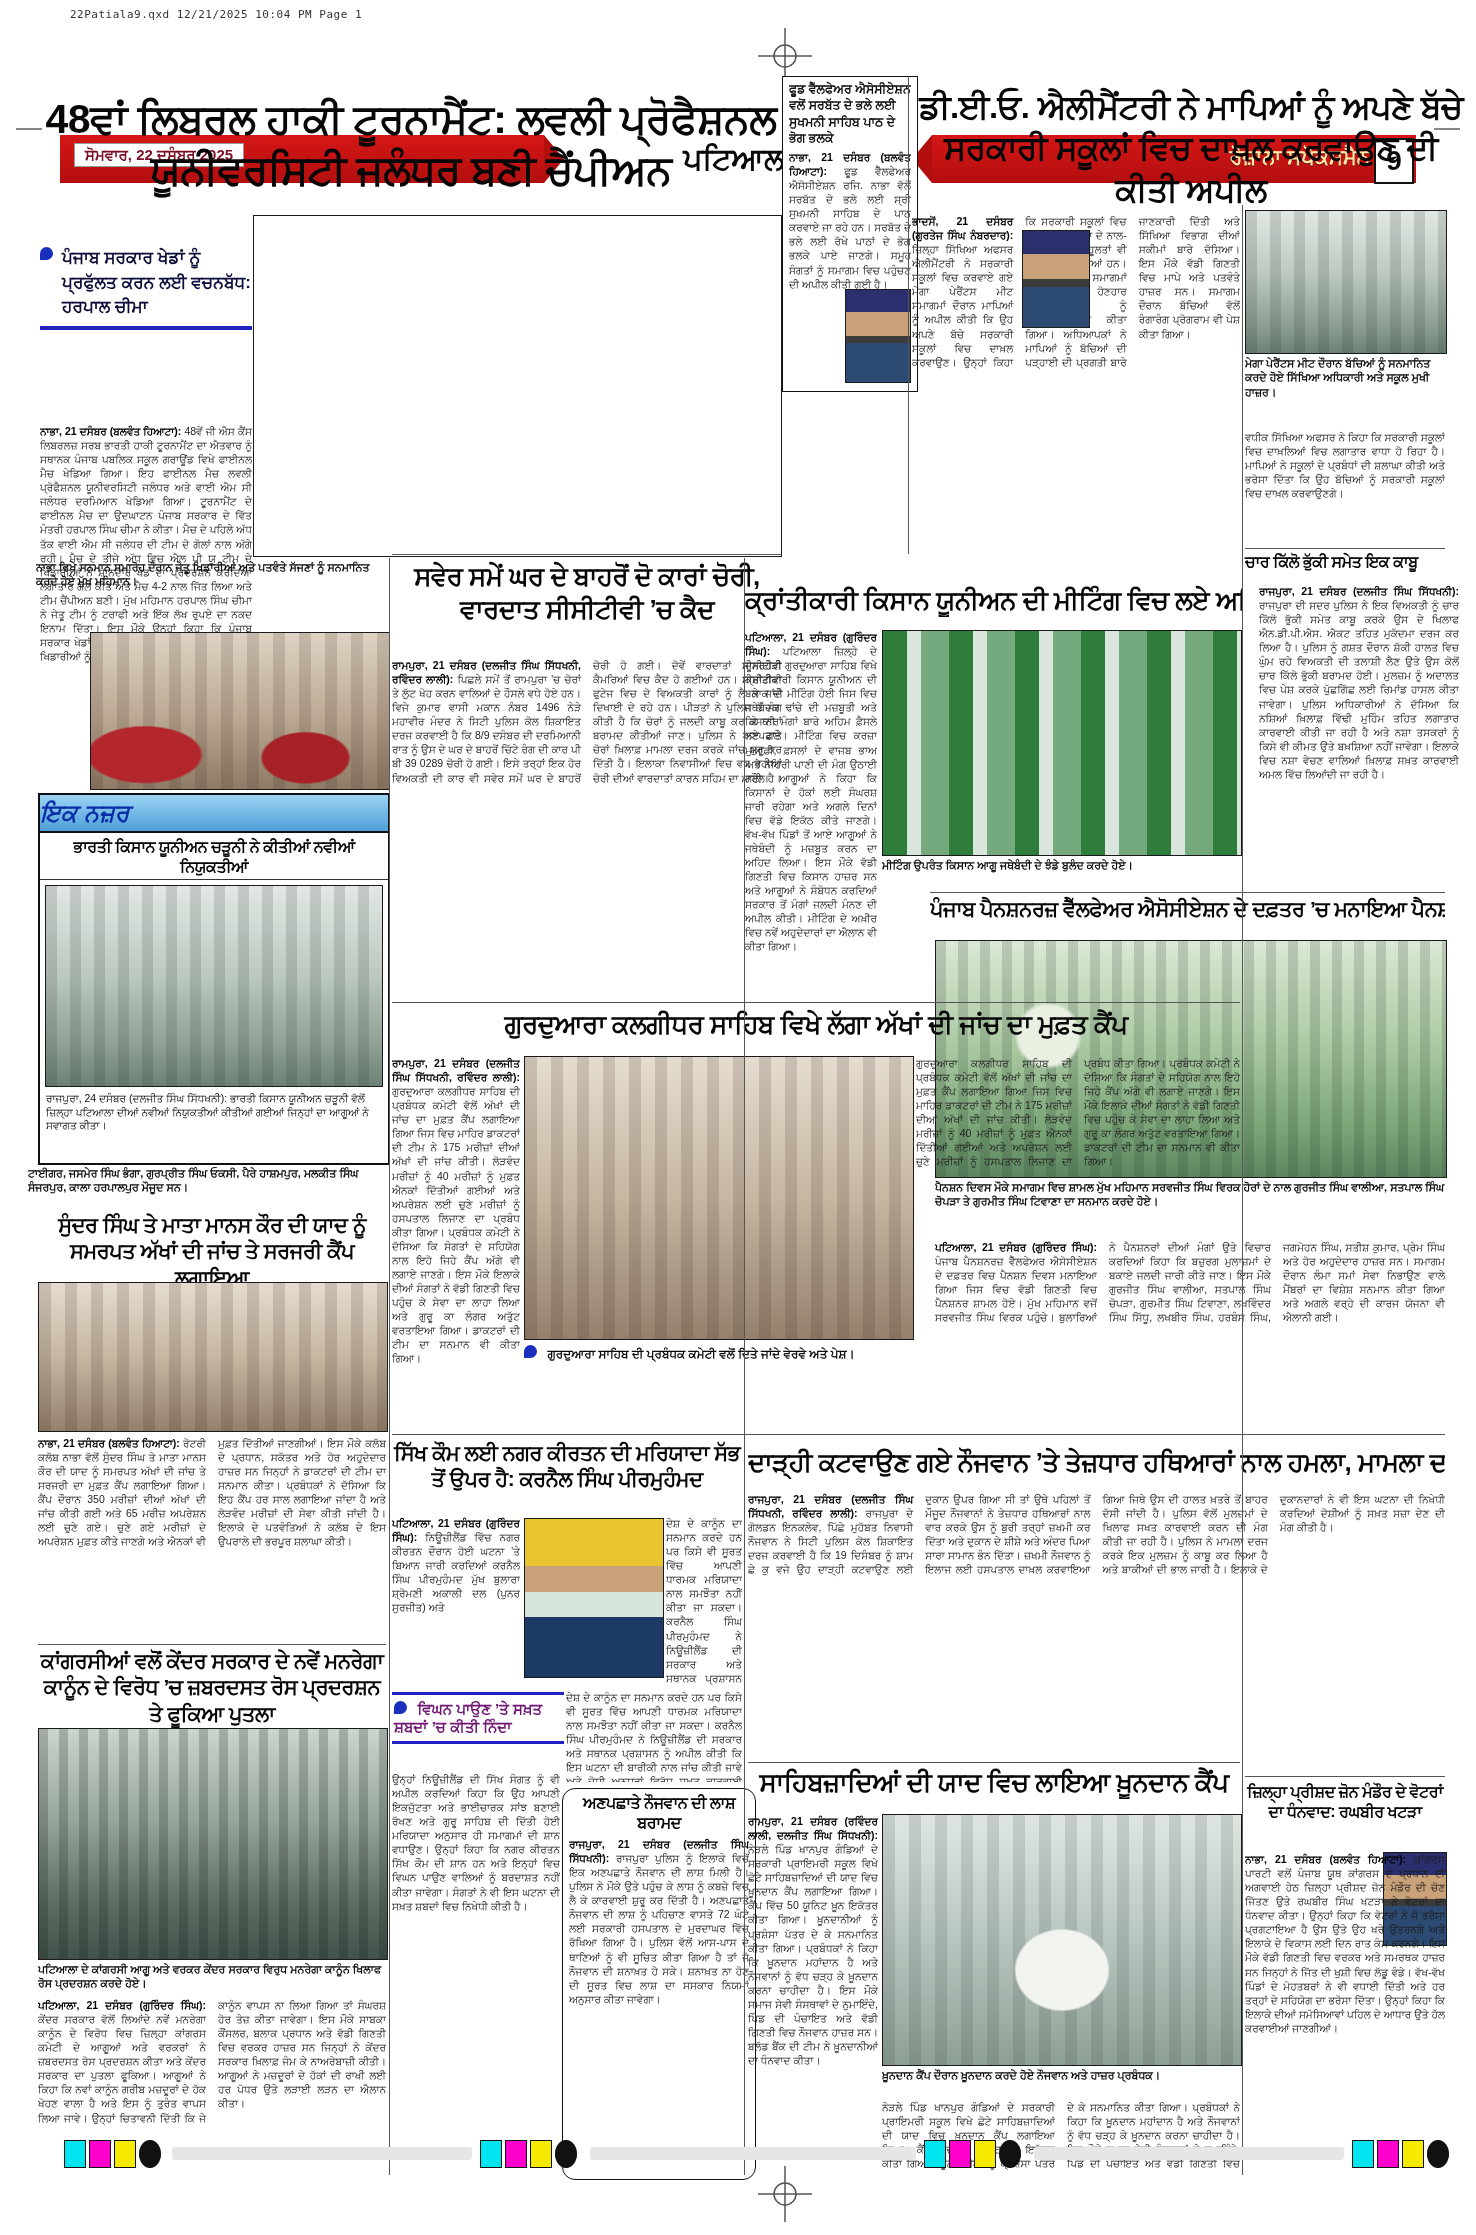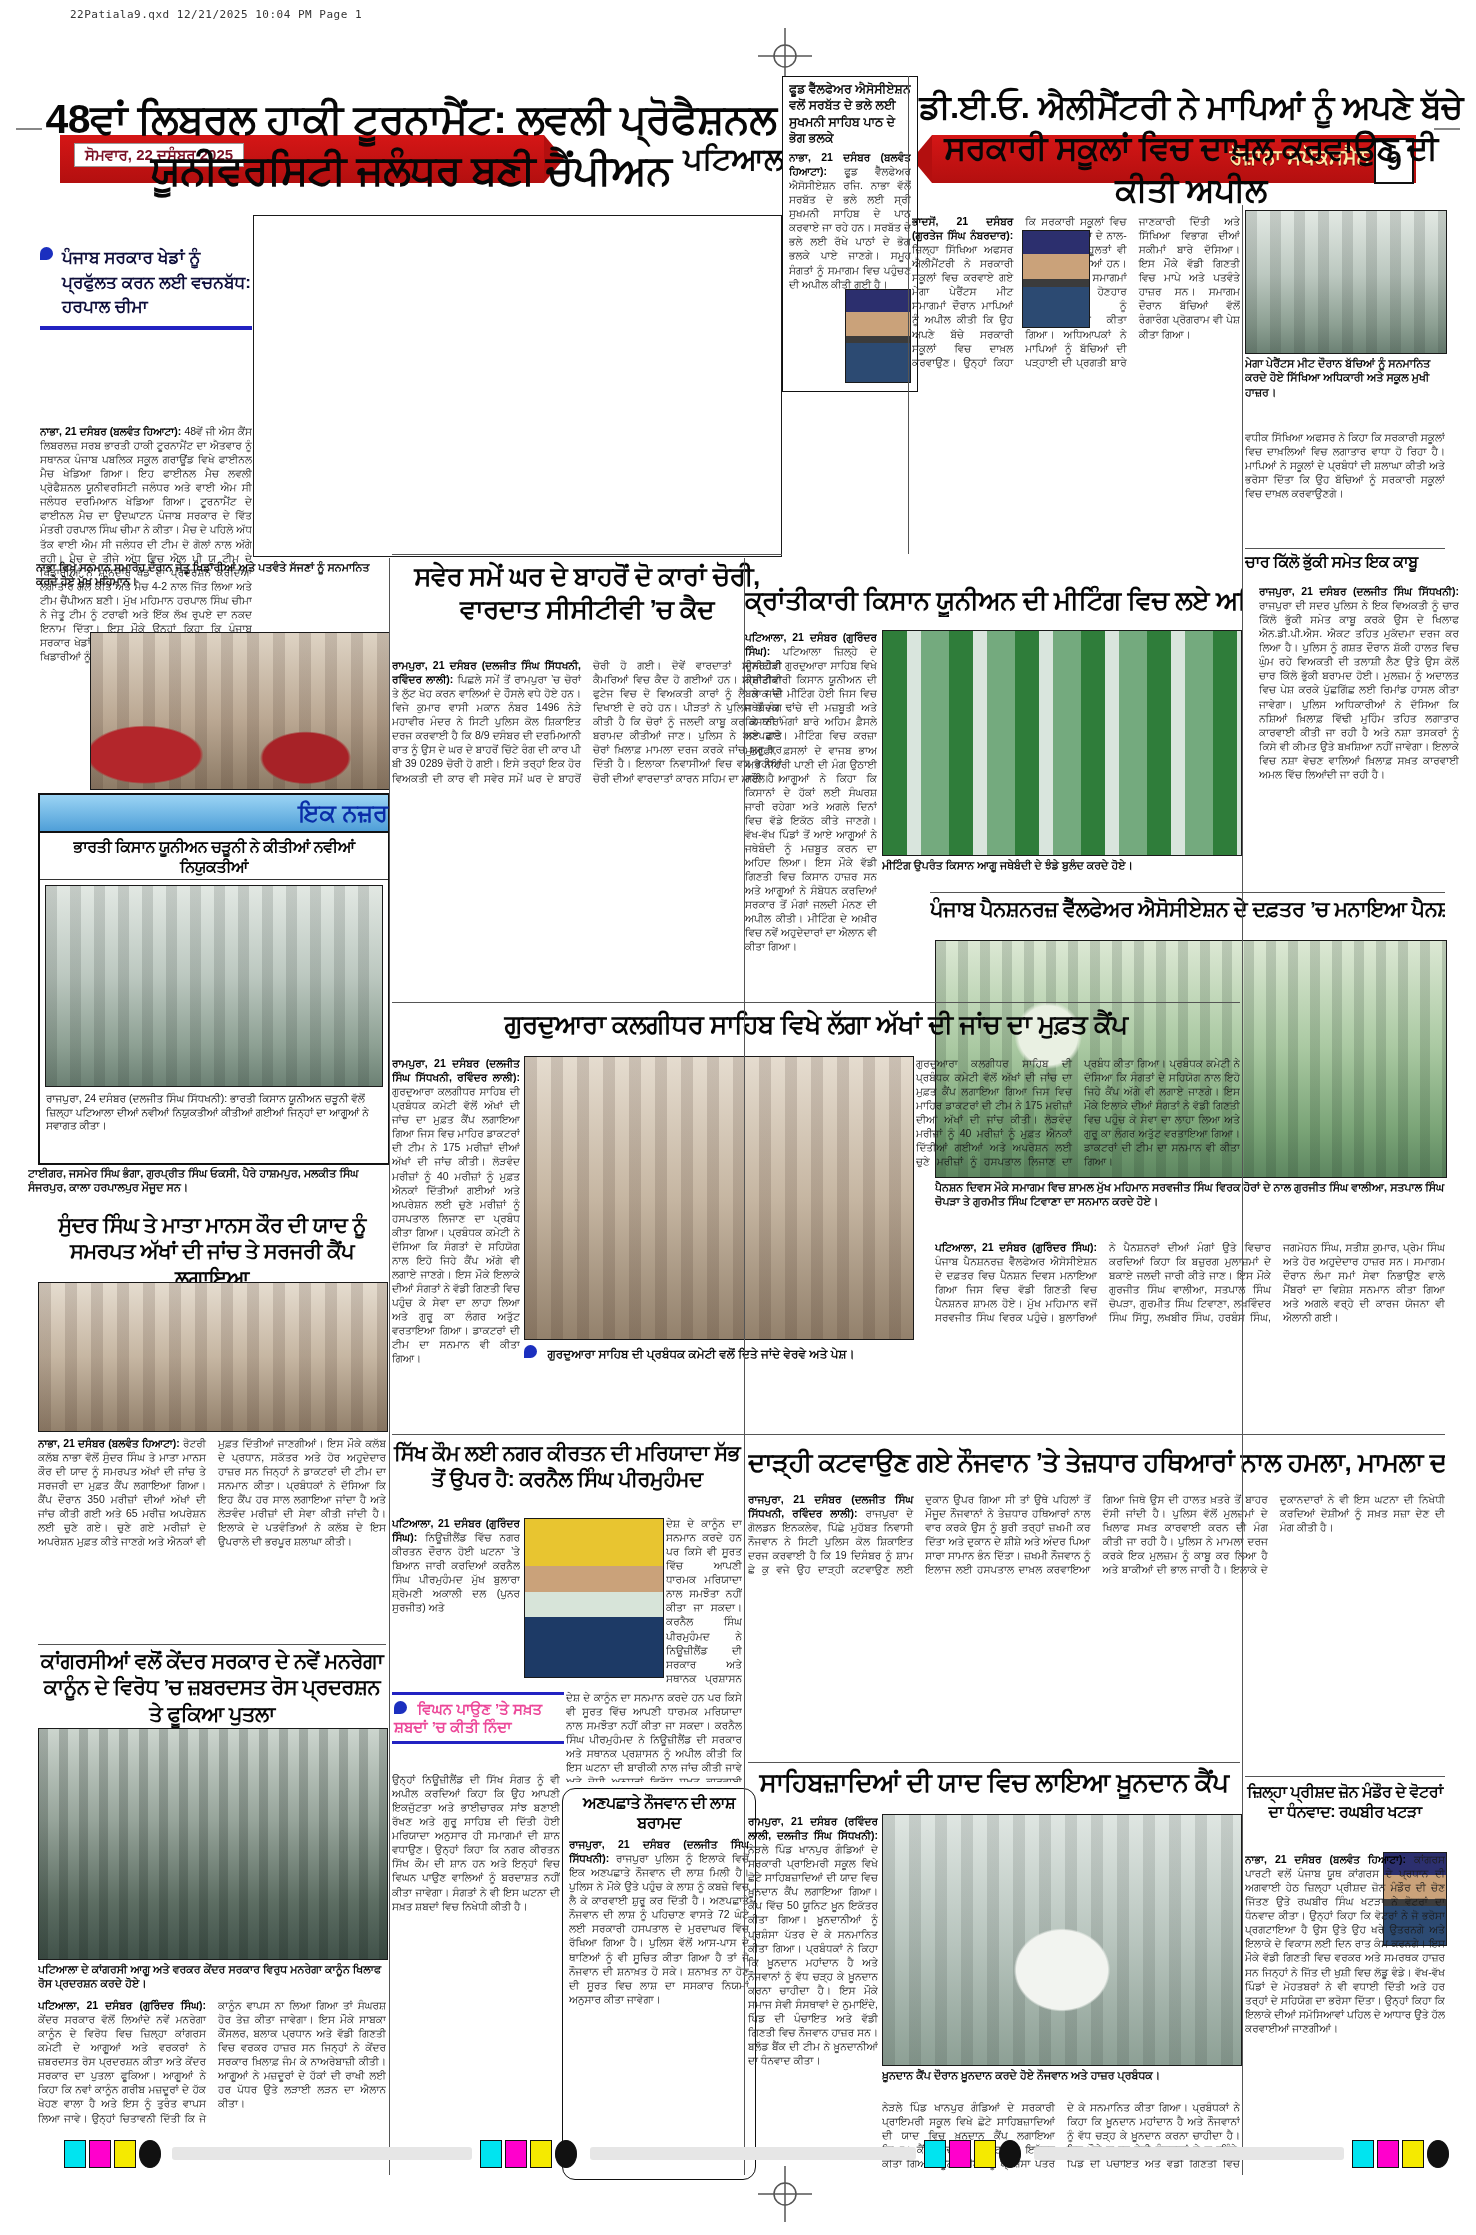--- a/index.html
+++ b/index.html
@@ -45,21 +45,21 @@
   .p-flags{background:repeating-linear-gradient(90deg,#2f7d3a 0 24px,#d9e5dd 24px 38px,#74aa7e 38px 66px),linear-gradient(#ccd6d0,#9fb3a6);}
   .p-protest{background:repeating-linear-gradient(90deg,rgba(20,30,25,.22) 0 9px,transparent 9px 20px),linear-gradient(180deg,#ccd5ce,#96a49a 40%,#5d6e63 75%,#41524a);}
   .p-crowdlight{background:repeating-linear-gradient(90deg,rgba(40,50,45,.16) 0 11px,transparent 11px 24px),linear-gradient(180deg,#e2e8e3,#bcc8c0 45%,#8da093 80%,#6c8174);}
   .p-blood{background:radial-gradient(ellipse at 50% 62%,#f2f4f0 0 18%,transparent 19%),repeating-linear-gradient(90deg,rgba(40,50,45,.14) 0 12px,transparent 12px 26px),linear-gradient(180deg,#dfe6e2,#b7c4bd 52%,#8da095);}
   .p-portrait{background:linear-gradient(180deg,#2c2f6e 0 24%,#caa27a 24% 50%,#3b3b3b 50% 58%,#2c4a72 58% 100%);}
   .p-portrait-y{background:linear-gradient(180deg,#e8c530 0 30%,#caa27a 30% 46%,#d7e4d9 46% 62%,#1d3a66 62% 100%);}
   .p-pension{background:radial-gradient(circle at 22% 40%,#e9f0e2 0 7%,transparent 8%),repeating-linear-gradient(90deg,rgba(35,55,40,.18) 0 10px,transparent 10px 22px),linear-gradient(180deg,#dce8d4,#aac9a2 45%,#7aa477 80%,#5d8660);}
   
   .iknazar-box{border:2px solid #111;background:#fff;}
   .iknazar-banner{background:linear-gradient(180deg,#9bd4f4,#4f9fd8);border-bottom:2px solid #111;
-     font-size:24px;font-weight:800;color:#0a2ea8;text-align:right;line-height:36px;}
+     font-size:24px;font-weight:800;color:#0a2ea8;text-align:left;line-height:36px;font-style:italic;}
   .rules{border-top:3px solid #2222c2;border-bottom:3px solid #2222c2;padding:5px 2px;}
   .boxed{border:1.5px solid #111;background:#fff;padding:4px 6px;}
   .vline{background:#555;width:1px;}
   .hline{background:#555;height:1px;}
   
   .cmyk{display:flex;gap:3px;align-items:center;}
   .sw{width:20px;height:26px;border:1.5px solid #111;}
   .sw.k{border-radius:50%;}
   .graybar{background:#e6e6e6;height:13px;border-radius:3px;}
   .cross{stroke:#555;stroke-width:1.5;fill:none;}
@@ -170,21 +170,21 @@
   <div class="abs body cols2" style="left:916px;top:1056px;width:324px;height:374px;">ਗੁਰਦੁਆਰਾ ਕਲਗੀਧਰ ਸਾਹਿਬ ਦੀ ਪ੍ਰਬੰਧਕ ਕਮੇਟੀ ਵੱਲੋਂ ਅੱਖਾਂ ਦੀ ਜਾਂਚ ਦਾ ਮੁਫ਼ਤ ਕੈਂਪ ਲਗਾਇਆ ਗਿਆ ਜਿਸ ਵਿਚ ਮਾਹਿਰ ਡਾਕਟਰਾਂ ਦੀ ਟੀਮ ਨੇ 175 ਮਰੀਜ਼ਾਂ ਦੀਆਂ ਅੱਖਾਂ ਦੀ ਜਾਂਚ ਕੀਤੀ। ਲੋੜਵੰਦ ਮਰੀਜ਼ਾਂ ਨੂੰ 40 ਮਰੀਜ਼ਾਂ ਨੂੰ ਮੁਫ਼ਤ ਐਨਕਾਂ ਦਿੱਤੀਆਂ ਗਈਆਂ ਅਤੇ ਅਪਰੇਸ਼ਨ ਲਈ ਚੁਣੇ ਮਰੀਜ਼ਾਂ ਨੂੰ ਹਸਪਤਾਲ ਲਿਜਾਣ ਦਾ ਪ੍ਰਬੰਧ ਕੀਤਾ ਗਿਆ। ਪ੍ਰਬੰਧਕ ਕਮੇਟੀ ਨੇ ਦੱਸਿਆ ਕਿ ਸੰਗਤਾਂ ਦੇ ਸਹਿਯੋਗ ਨਾਲ ਇਹੋ ਜਿਹੇ ਕੈਂਪ ਅੱਗੇ ਵੀ ਲਗਾਏ ਜਾਣਗੇ। ਇਸ ਮੌਕੇ ਇਲਾਕੇ ਦੀਆਂ ਸੰਗਤਾਂ ਨੇ ਵੱਡੀ ਗਿਣਤੀ ਵਿਚ ਪਹੁੰਚ ਕੇ ਸੇਵਾ ਦਾ ਲਾਹਾ ਲਿਆ ਅਤੇ ਗੁਰੂ ਕਾ ਲੰਗਰ ਅਤੁੱਟ ਵਰਤਾਇਆ ਗਿਆ। ਡਾਕਟਰਾਂ ਦੀ ਟੀਮ ਦਾ ਸਨਮਾਨ ਵੀ ਕੀਤਾ ਗਿਆ।</div>
 
   <div class="abs hl hl-sm" style="left:392px;top:1440px;width:350px;">ਸਿੱਖ ਕੌਮ ਲਈ ਨਗਰ ਕੀਰਤਨ ਦੀ ਮਰਿਯਾਦਾ ਸੱਭ ਤੋਂ ਉਪਰ ਹੈ: ਕਰਨੈਲ ਸਿੰਘ ਪੀਰਮੁਹੰਮਦ</div>
   <div class="abs body" style="left:392px;top:1516px;width:128px;height:170px;">
     <b>ਪਟਿਆਲਾ, 21 ਦਸੰਬਰ (ਗੁਰਿੰਦਰ ਸਿੰਘ):</b> <span>ਨਿਊਜ਼ੀਲੈਂਡ ਵਿੱਚ ਨਗਰ ਕੀਰਤਨ ਦੌਰਾਨ ਹੋਈ ਘਟਨਾ ’ਤੇ ਬਿਆਨ ਜਾਰੀ ਕਰਦਿਆਂ ਕਰਨੈਲ ਸਿੰਘ ਪੀਰਮੁਹੰਮਦ ਮੁੱਖ ਬੁਲਾਰਾ ਸ਼੍ਰੋਮਣੀ ਅਕਾਲੀ ਦਲ (ਪੁਨਰ ਸੁਰਜੀਤ) ਅਤੇ</span>
   </div>
   <div class="abs photo p-portrait-y" style="left:524px;top:1518px;width:138px;height:158px;"></div>
   <div class="abs body" style="left:666px;top:1516px;width:76px;height:170px;">ਦੇਸ਼ ਦੇ ਕਾਨੂੰਨ ਦਾ ਸਨਮਾਨ ਕਰਦੇ ਹਨ ਪਰ ਕਿਸੇ ਵੀ ਸੂਰਤ ਵਿੱਚ ਆਪਣੀ ਧਾਰਮਕ ਮਰਿਯਾਦਾ ਨਾਲ ਸਮਝੌਤਾ ਨਹੀਂ ਕੀਤਾ ਜਾ ਸਕਦਾ। ਕਰਨੈਲ ਸਿੰਘ ਪੀਰਮੁਹੰਮਦ ਨੇ ਨਿਊਜ਼ੀਲੈਂਡ ਦੀ ਸਰਕਾਰ ਅਤੇ ਸਥਾਨਕ ਪ੍ਰਸ਼ਾਸਨ ਨੂੰ ਅਪੀਲ ਕੀਤੀ ਕਿ ਇਸ ਘਟਨਾ ਦੀ ਬਾਰੀਕੀ ਨਾਲ ਜਾਂਚ ਕੀਤੀ ਜਾਵੇ ਅਤੇ ਦੋਸ਼ੀ ਅਨਸਰਾਂ ਵਿਰੁੱਧ ਸਖ਼ਤ ਕਾਰਵਾਈ ਕੀਤੀ ਜਾਵੇ।</div>
   <div class="abs rules" style="left:392px;top:1692px;width:168px;">
     <span class="bullet"></span>
-    <span style="font-size:15px;font-weight:800;color:#ec4899;">ਵਿਘਨ ਪਾਉਣ ’ਤੇ ਸਖ਼ਤ ਸ਼ਬਦਾਂ ’ਚ ਕੀਤੀ ਨਿੰਦਾ</span>
+    <span style="font-size:15px;font-weight:800;color:#701a75;">ਵਿਘਨ ਪਾਉਣ ’ਤੇ ਸਖ਼ਤ ਸ਼ਬਦਾਂ ’ਚ ਕੀਤੀ ਨਿੰਦਾ</span>
   </div>
   <div class="abs body" style="left:392px;top:1772px;width:168px;height:400px;">ਉਨ੍ਹਾਂ ਨਿਊਜ਼ੀਲੈਂਡ ਦੀ ਸਿੱਖ ਸੰਗਤ ਨੂੰ ਵੀ ਅਪੀਲ ਕਰਦਿਆਂ ਕਿਹਾ ਕਿ ਉਹ ਆਪਣੀ ਇਕਜੁੱਟਤਾ ਅਤੇ ਭਾਈਚਾਰਕ ਸਾਂਝ ਬਣਾਈ ਰੱਖਣ ਅਤੇ ਗੁਰੂ ਸਾਹਿਬ ਦੀ ਦਿੱਤੀ ਹੋਈ ਮਰਿਯਾਦਾ ਅਨੁਸਾਰ ਹੀ ਸਮਾਗਮਾਂ ਦੀ ਸ਼ਾਨ ਵਧਾਉਣ। ਉਨ੍ਹਾਂ ਕਿਹਾ ਕਿ ਨਗਰ ਕੀਰਤਨ ਸਿੱਖ ਕੌਮ ਦੀ ਸ਼ਾਨ ਹਨ ਅਤੇ ਇਨ੍ਹਾਂ ਵਿਚ ਵਿਘਨ ਪਾਉਣ ਵਾਲਿਆਂ ਨੂੰ ਬਰਦਾਸ਼ਤ ਨਹੀਂ ਕੀਤਾ ਜਾਵੇਗਾ। ਸੰਗਤਾਂ ਨੇ ਵੀ ਇਸ ਘਟਨਾ ਦੀ ਸਖ਼ਤ ਸ਼ਬਦਾਂ ਵਿਚ ਨਿਖੇਧੀ ਕੀਤੀ ਹੈ।</div>
   <div class="abs body" style="left:566px;top:1690px;width:176px;height:92px;">ਦੇਸ਼ ਦੇ ਕਾਨੂੰਨ ਦਾ ਸਨਮਾਨ ਕਰਦੇ ਹਨ ਪਰ ਕਿਸੇ ਵੀ ਸੂਰਤ ਵਿੱਚ ਆਪਣੀ ਧਾਰਮਕ ਮਰਿਯਾਦਾ ਨਾਲ ਸਮਝੌਤਾ ਨਹੀਂ ਕੀਤਾ ਜਾ ਸਕਦਾ। ਕਰਨੈਲ ਸਿੰਘ ਪੀਰਮੁਹੰਮਦ ਨੇ ਨਿਊਜ਼ੀਲੈਂਡ ਦੀ ਸਰਕਾਰ ਅਤੇ ਸਥਾਨਕ ਪ੍ਰਸ਼ਾਸਨ ਨੂੰ ਅਪੀਲ ਕੀਤੀ ਕਿ ਇਸ ਘਟਨਾ ਦੀ ਬਾਰੀਕੀ ਨਾਲ ਜਾਂਚ ਕੀਤੀ ਜਾਵੇ ਅਤੇ ਦੋਸ਼ੀ ਅਨਸਰਾਂ ਵਿਰੁੱਧ ਸਖ਼ਤ ਕਾਰਵਾਈ ਕੀਤੀ ਜਾਵੇ।</div>
 
   <div class="abs boxed" style="left:562px;top:1788px;width:180px;height:382px;border-radius:13px;">
     <div class="hl hl-xs">ਅਣਪਛਾਤੇ ਨੌਜਵਾਨ ਦੀ ਲਾਸ਼ ਬਰਾਮਦ</div>
     <div class="body" style="margin-top:4px;height:320px;">
       <b>ਰਾਜਪੁਰਾ, 21 ਦਸੰਬਰ (ਦਲਜੀਤ ਸਿੰਘ ਸਿੱਧਖਨੀ):</b> <span>ਰਾਜਪੁਰਾ ਪੁਲਿਸ ਨੂੰ ਇਲਾਕੇ ਵਿਚੋਂ ਇਕ ਅਣਪਛਾਤੇ ਨੌਜਵਾਨ ਦੀ ਲਾਸ਼ ਮਿਲੀ ਹੈ। ਪੁਲਿਸ ਨੇ ਮੌਕੇ ਉਤੇ ਪਹੁੰਚ ਕੇ ਲਾਸ਼ ਨੂੰ ਕਬਜ਼ੇ ਵਿਚ ਲੈ ਕੇ ਕਾਰਵਾਈ ਸ਼ੁਰੂ ਕਰ ਦਿੱਤੀ ਹੈ। ਅਣਪਛਾਤੇ ਨੌਜਵਾਨ ਦੀ ਲਾਸ਼ ਨੂੰ ਪਹਿਚਾਣ ਵਾਸਤੇ 72 ਘੰਟੇ ਲਈ ਸਰਕਾਰੀ ਹਸਪਤਾਲ ਦੇ ਮੁਰਦਾਘਰ ਵਿੱਚ ਰੱਖਿਆ ਗਿਆ ਹੈ। ਪੁਲਿਸ ਵੱਲੋਂ ਆਸ-ਪਾਸ ਦੇ ਥਾਣਿਆਂ ਨੂੰ ਵੀ ਸੂਚਿਤ ਕੀਤਾ ਗਿਆ ਹੈ ਤਾਂ ਜੋ ਨੌਜਵਾਨ ਦੀ ਸ਼ਨਾਖ਼ਤ ਹੋ ਸਕੇ। ਸ਼ਨਾਖ਼ਤ ਨਾ ਹੋਣ ਦੀ ਸੂਰਤ ਵਿਚ ਲਾਸ਼ ਦਾ ਸਸਕਾਰ ਨਿਯਮਾਂ ਅਨੁਸਾਰ ਕੀਤਾ ਜਾਵੇਗਾ।</span>
     </div>
   </div>

